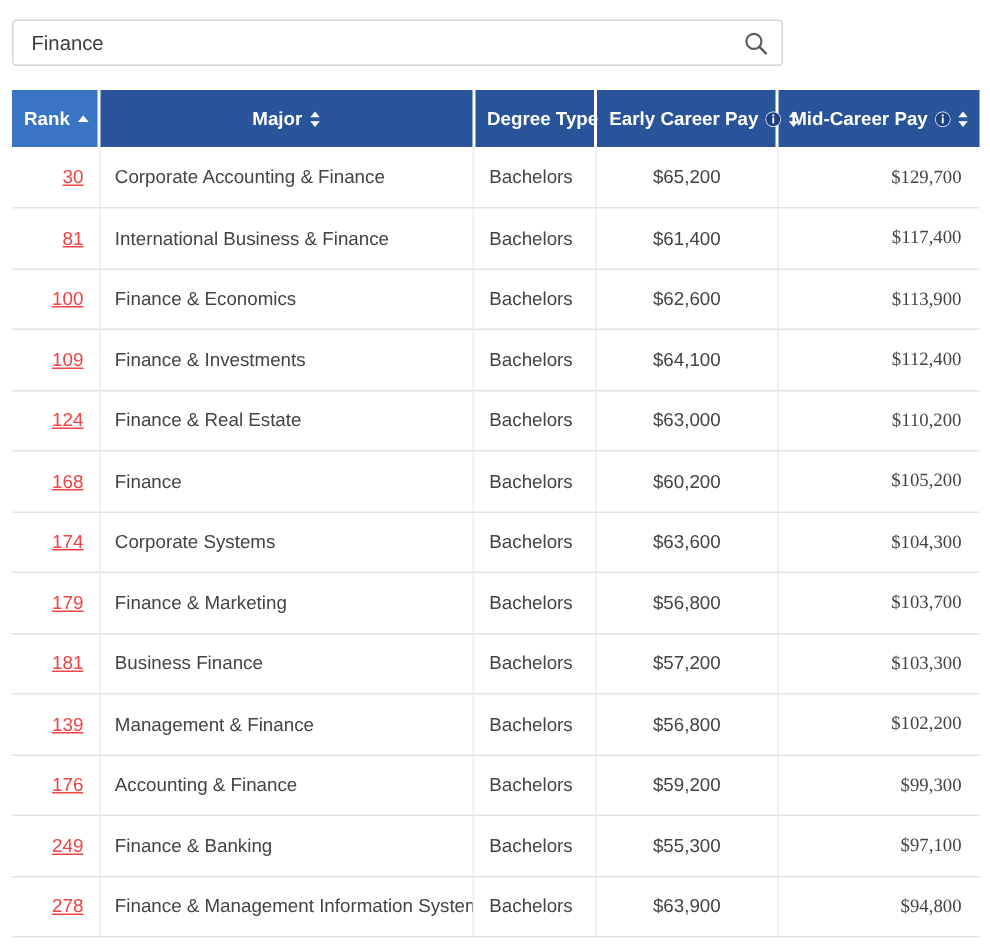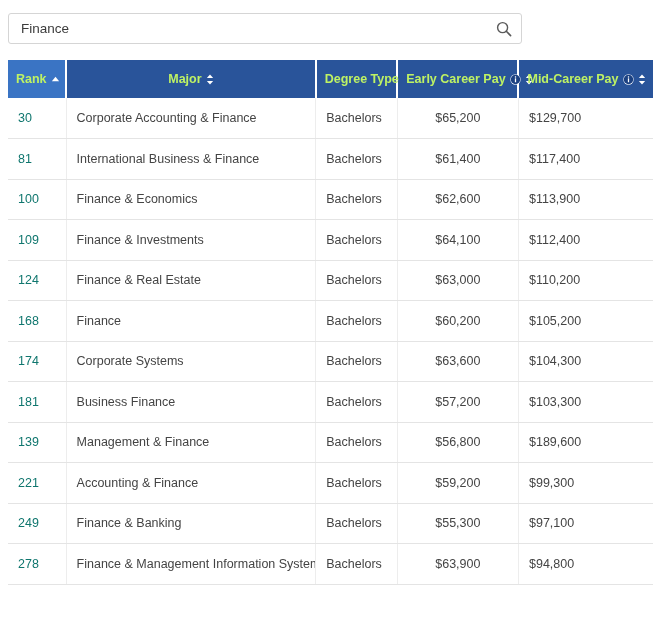--- a/index.html
+++ b/index.html
@@ -62,21 +62,21 @@
   }
   table.data-table {
     width: 645px;
     border-collapse: collapse;
     table-layout: fixed;
     font-size: 12.5px;
   }
 
   thead th {
     background: #29549a;
-    color: #bef264;
+    color: #ffffff;
     font-size: 12.5px;
     font-weight: bold;
     height: 38px;
     padding: 0 8px;
     box-sizing: border-box;
     border-right: 2px solid #ffffff;
     vertical-align: middle;
     white-space: nowrap;
   }
   thead th:last-child { border-right: 0; }
@@ -109,25 +109,25 @@
     color: #444444;
     font-size: 12.5px;
     background: #ffffff;
     vertical-align: middle;
     overflow: hidden;
     white-space: nowrap;
   }
   tbody tr td:last-child { border-right: 0; }
   tbody tr:last-child td { border-bottom: 1px solid #e4e4e4; }
 
-  td.c-rank   { text-align: left; color: #0f766e; }
+  td.c-rank   { text-align: right; color: #ef4444; text-decoration: underline; }
   td.c-major  { text-align: left; }
   td.c-degree { text-align: left; }
   td.c-early  { text-align: center; }
-  td.c-mid    { text-align: left; padding-right: 12px; }
+  td.c-mid    { text-align: right; padding-right: 12px; font-family: Liberation Serif, serif; }
 </style>
 </head>
 <body>
 
 <div class="search-wrap">
   <input class="search-input" type="text" value="Finance" placeholder="Search" style="">
   <span class="search-icon">
     <svg viewBox="0 0 16 16" width="16" height="16" aria-hidden="true">
       <circle cx="6.6" cy="6.6" r="5" fill="none" stroke="#5a5a5a" stroke-width="1.4"></circle>
       <line x1="10.3" y1="10.3" x2="14.6" y2="14.6" stroke="#5a5a5a" stroke-width="1.6" stroke-linecap="round"></line>
@@ -255,35 +255,42 @@
           <td class="c-mid">$105,200</td>
         </tr>
         <tr>
           <td class="c-rank">174</td>
           <td class="c-major">Corporate Systems</td>
           <td class="c-degree">Bachelors</td>
           <td class="c-early">$63,600</td>
           <td class="c-mid">$104,300</td>
         </tr>
         <tr>
+          <td class="c-rank">179</td>
+          <td class="c-major">Finance &amp; Marketing</td>
+          <td class="c-degree">Bachelors</td>
+          <td class="c-early">$56,800</td>
+          <td class="c-mid">$103,700</td>
+        </tr>
+        <tr>
           <td class="c-rank">181</td>
           <td class="c-major">Business Finance</td>
           <td class="c-degree">Bachelors</td>
           <td class="c-early">$57,200</td>
           <td class="c-mid">$103,300</td>
         </tr>
         <tr>
           <td class="c-rank">139</td>
           <td class="c-major">Management &amp; Finance</td>
           <td class="c-degree">Bachelors</td>
           <td class="c-early">$56,800</td>
-          <td class="c-mid">$189,600</td>
-        </tr>
-        <tr>
-          <td class="c-rank">221</td>
+          <td class="c-mid">$102,200</td>
+        </tr>
+        <tr>
+          <td class="c-rank">176</td>
           <td class="c-major">Accounting &amp; Finance</td>
           <td class="c-degree">Bachelors</td>
           <td class="c-early">$59,200</td>
           <td class="c-mid">$99,300</td>
         </tr>
         <tr>
           <td class="c-rank">249</td>
           <td class="c-major">Finance &amp; Banking</td>
           <td class="c-degree">Bachelors</td>
           <td class="c-early">$55,300</td>

